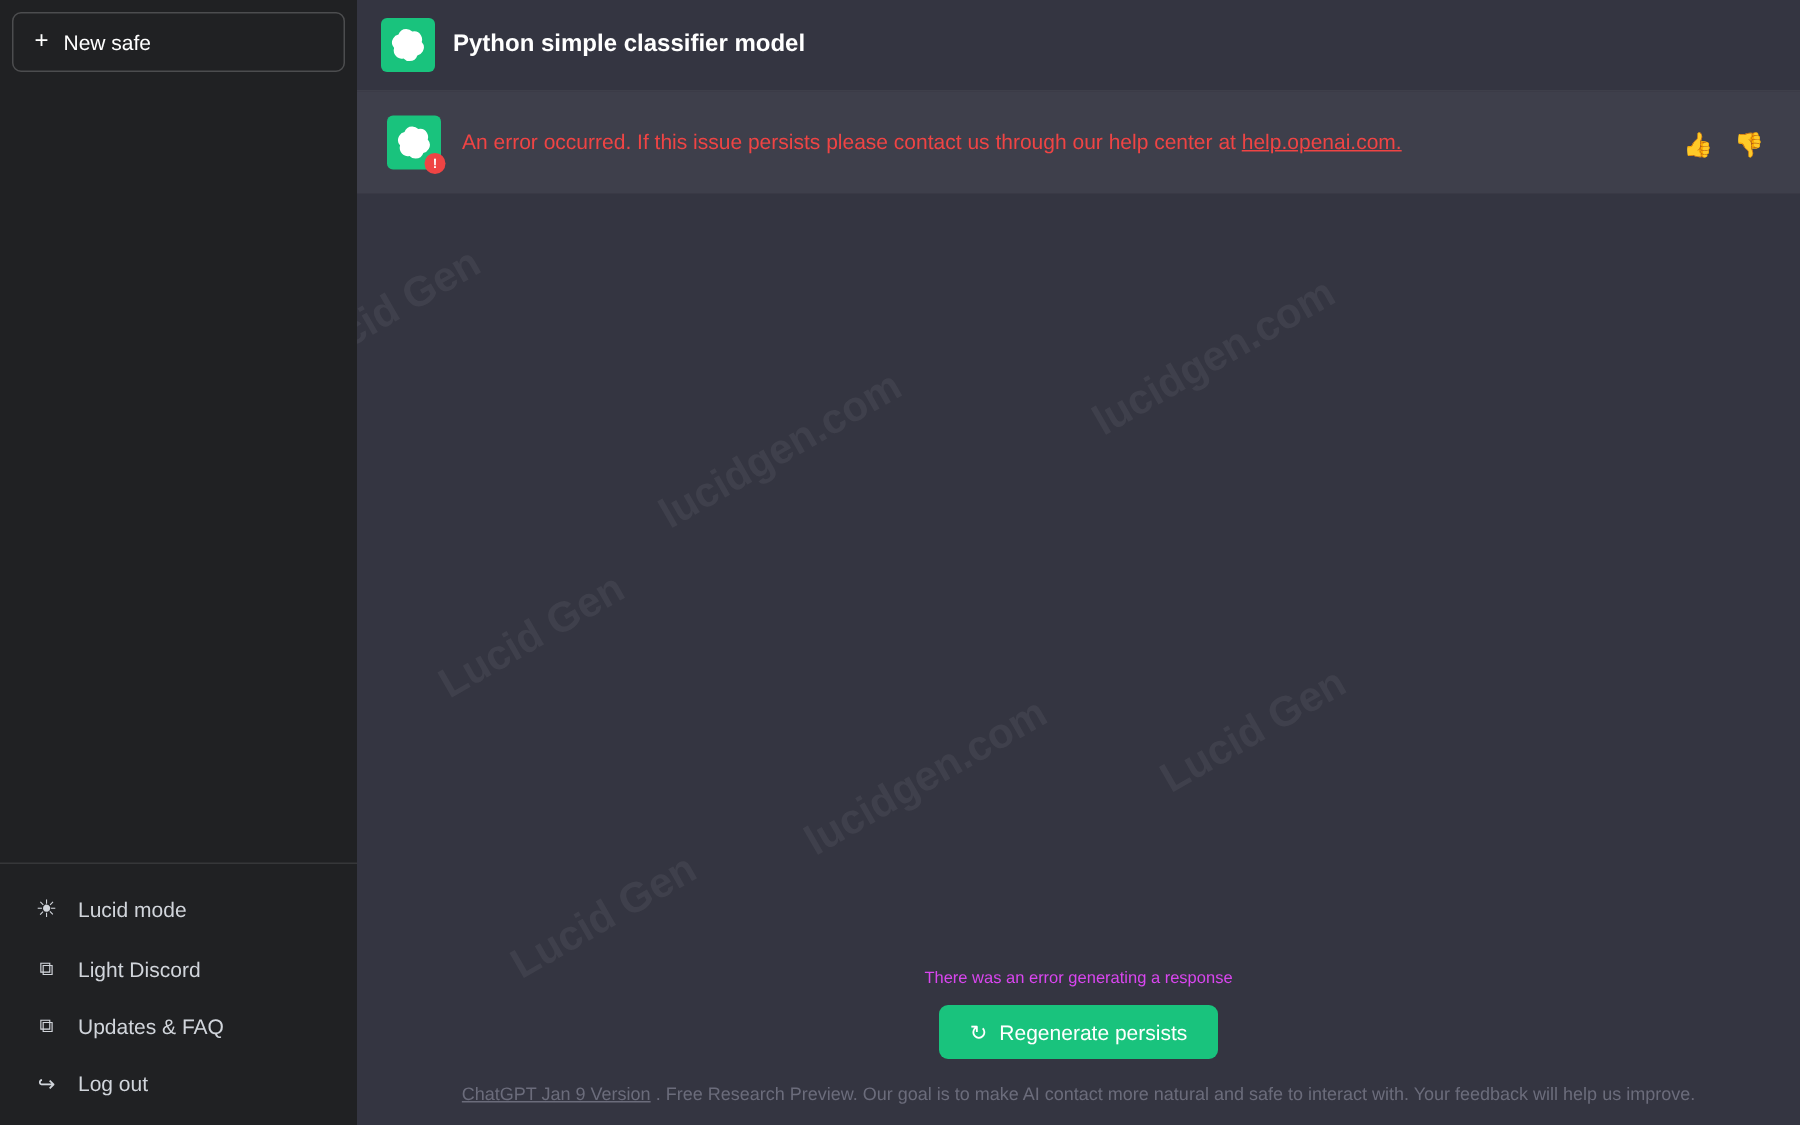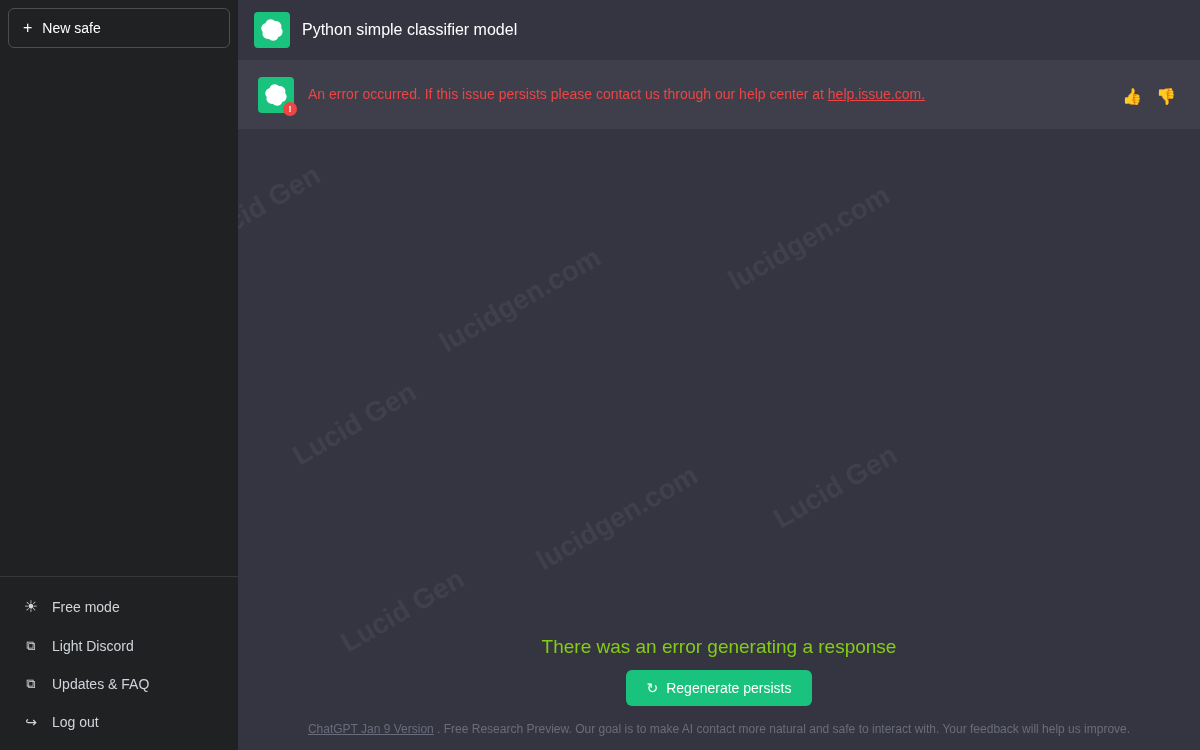--- a/index.html
+++ b/index.html
@@ -96,21 +96,21 @@
       display: flex;
       align-items: center;
       justify-content: center;
       flex-shrink: 0;
     }
     .header-avatar svg { width: 22px; height: 22px; fill: white; }
 
     #header-title {
       color: #fff;
       font-size: 16px;
-      font-weight: 400;
+      font-weight: 700;
     }
 
     
     #error-message-area {
       background: #3e3f4b;
       padding: 16px 20px;
     }
 
     .message-row {
       display: flex;
@@ -223,22 +223,22 @@
     #error-footer {
       padding: 16px 20px 8px;
       display: flex;
       flex-direction: column;
       align-items: center;
       gap: 12px;
       width: 100%;
     }
 
     #error-generating-text {
-      color: #84cc16;
-      font-size: 19px;
+      color: #d946ef;
+      font-size: 11px;
     }
 
     #regenerate-btn {
       background: #19c37d;
       color: #fff;
       border: none;
       border-radius: 6px;
       padding: 10px 20px;
       font-size: 14px;
       cursor: pointer;
@@ -267,21 +267,21 @@
   </button>
 
   <div class="sidebar-spacer"></div>
 
   <hr class="sidebar-divider">
 
   <div class="sidebar-bottom">
 
     <div class="sidebar-item">
       <span class="sidebar-icon">☀</span>
-      <span>Free mode</span>
+      <span>Lucid mode</span>
     </div>
 
     <div class="sidebar-item">
       <span class="sidebar-icon" style="font-size:13px;">⧉</span>
       <span>Light Discord</span>
     </div>
 
     <div class="sidebar-item">
       <span class="sidebar-icon" style="font-size:13px;">⧉</span>
       <span>Updates &amp; FAQ</span>
@@ -311,21 +311,21 @@
       <div class="bot-avatar-wrap">
         <div class="bot-avatar">
           <svg viewBox="0 0 41 41">
             <path d="M37.532 16.87a9.963 9.963 0 0 0-.856-8.184 10.078 10.078 0 0 0-10.855-4.835A9.964 9.964 0 0 0 18.306.5a10.079 10.079 0 0 0-9.614 6.977 9.967 9.967 0 0 0-6.664 4.834 10.08 10.08 0 0 0 1.24 11.817 9.965 9.965 0 0 0 .856 8.185 10.079 10.079 0 0 0 10.855 4.835 9.965 9.965 0 0 0 7.516 3.35 10.078 10.078 0 0 0 9.617-6.981 9.967 9.967 0 0 0 6.663-4.834 10.079 10.079 0 0 0-1.243-11.813z"></path>
           </svg>
         </div>
         <div class="error-badge">!</div>
       </div>
       <div class="error-text">
         <span>An error occurred. If this issue persists please contact us through our help center at</span>
-        <a href="#">help.issue.com.</a>
+        <a href="#">help.openai.com.</a>
       </div>
       <div class="message-actions">
         <button class="action-btn" title="Good response">👍</button>
         <button class="action-btn" title="Bad response">👎</button>
       </div>
     </div>
   </div>
 
   <div id="content-area">
 

